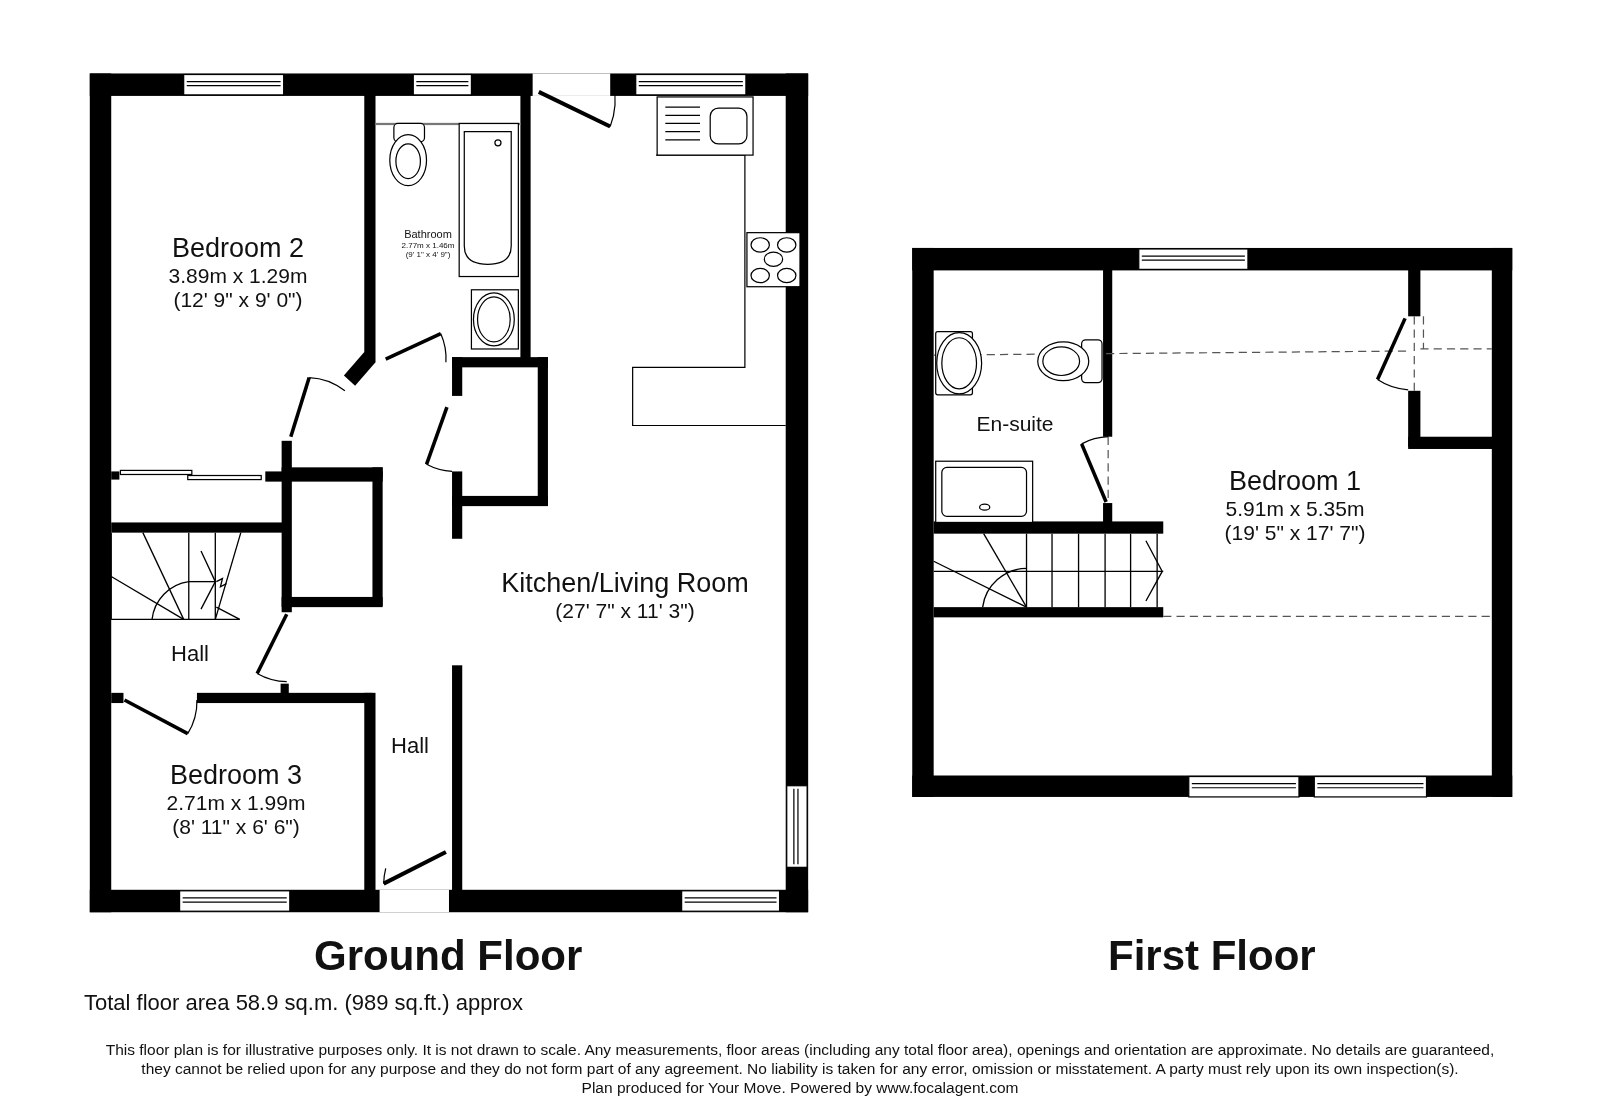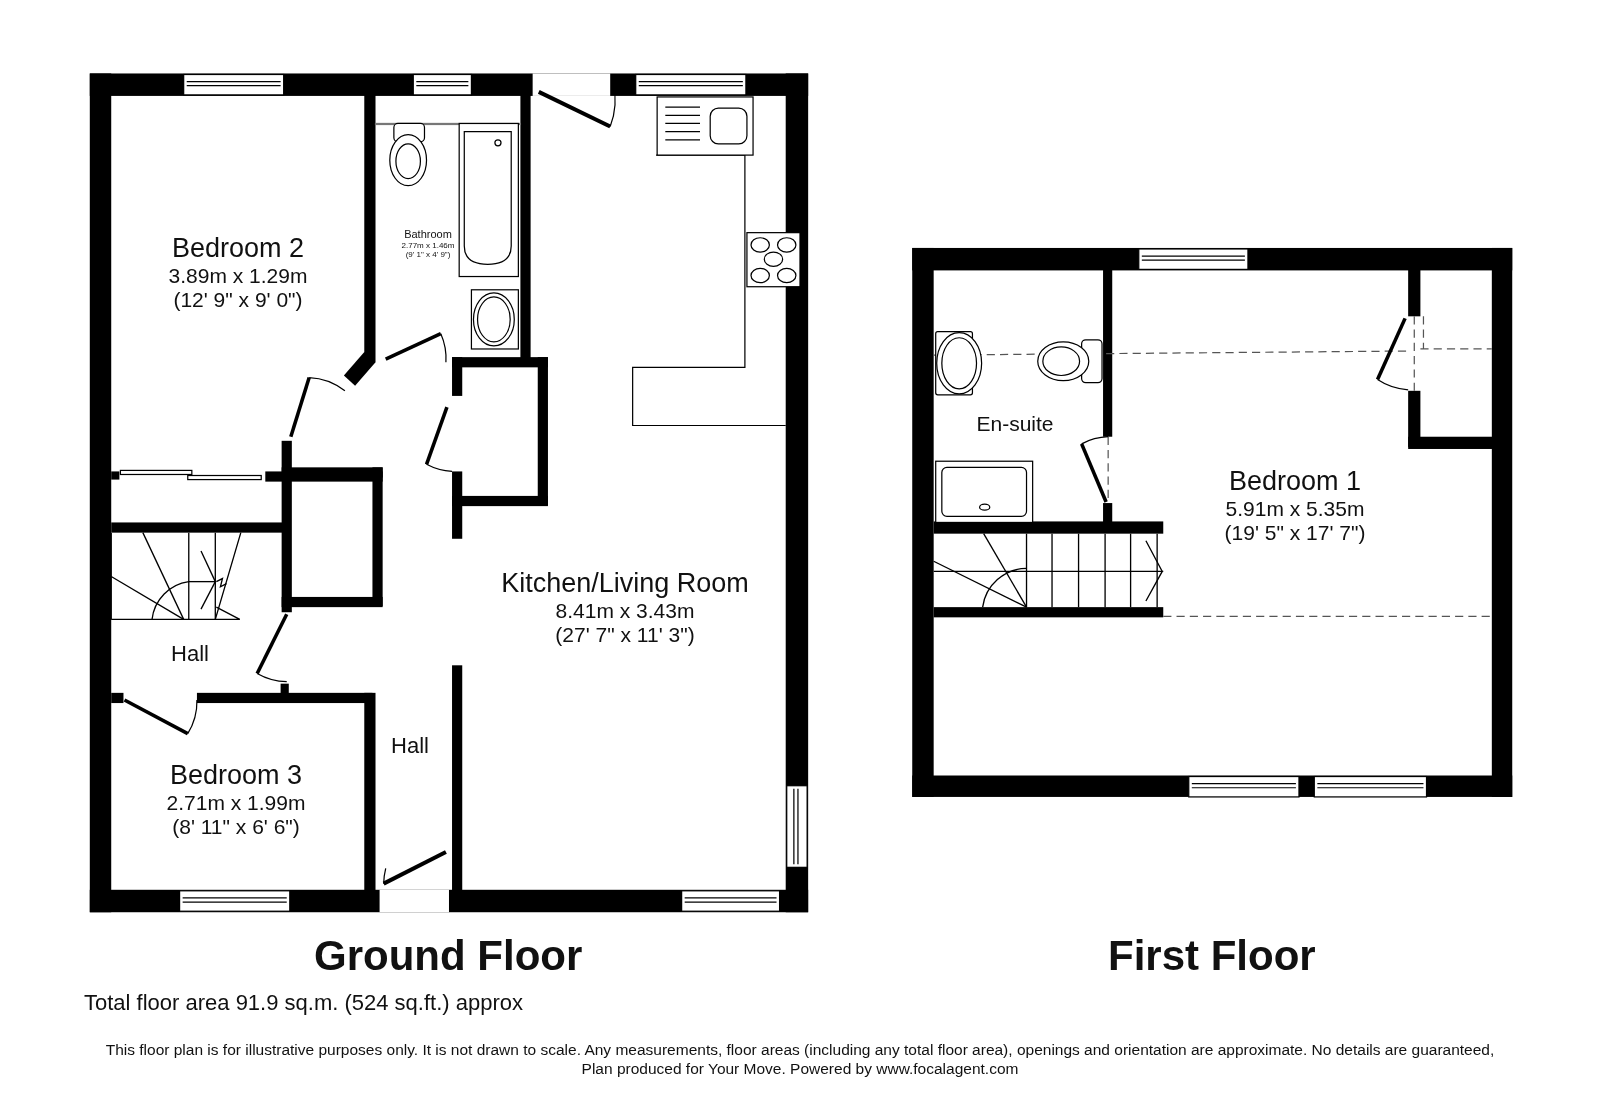--- a/index.html
+++ b/index.html
@@ -251,21 +251,20 @@
 </div>
 
 <div class="lbl" style="left:388px; top:228px; width:80px;">
   <div class="small-name">Bathroom</div>
   <div class="small-dim">2.77m x 1.46m</div>
   <div class="small-dim">(9' 1" x 4' 9")</div>
 </div>
 
 <div class="lbl" style="left:470px; top:568px; width:310px;">
   <div class="room-name">Kitchen/Living Room</div>
-  <div class="room-dim">8.41m x 3.43m</div>
   <div class="room-dim">(27' 7" x 11' 3")</div>
 </div>
 
 <div class="lbl hall" style="left:160px; top:641px; width:60px;">Hall</div>
 <div class="lbl hall" style="left:380px; top:733px; width:60px;">Hall</div>
 
 <div class="lbl" style="left:126px; top:760px; width:220px;">
   <div class="room-name">Bedroom 3</div>
   <div class="room-dim">2.71m x 1.99m</div>
   <div class="room-dim">(8' 11" x 6' 6")</div>
@@ -275,18 +274,19 @@
 
 <div class="lbl" style="left:1170px; top:466px; width:250px;">
   <div class="room-name">Bedroom 1</div>
   <div class="room-dim">5.91m x 5.35m</div>
   <div class="room-dim">(19' 5" x 17' 7")</div>
 </div>
 
 <div class="floor-title" style="left:314px; top:932px;">Ground Floor</div>
 <div class="floor-title" style="left:1108px; top:932px;">First Floor</div>
 
-<div class="total" style="left:84px; top:990px;">Total floor area 91.9 sq.m. (524 sq.ft.) approx</div>
+<div class="total" style="left:84px; top:990px;">Total floor area 58.9 sq.m. (989 sq.ft.) approx</div>
 
 <div class="disclaimer" style="top:1040px;">
   <div>This floor plan is for illustrative purposes only. It is not drawn to scale. Any measurements, floor areas (including any total floor area), openings and orientation are approximate. No details are guaranteed,</div>
+  <div>they cannot be relied upon for any purpose and they do not form part of any agreement. No liability is taken for any error, omission or misstatement. A party must rely upon its own inspection(s).</div>
   <div>Plan produced for Your Move. Powered by www.focalagent.com</div>
 </div>
 
 </body></html>

